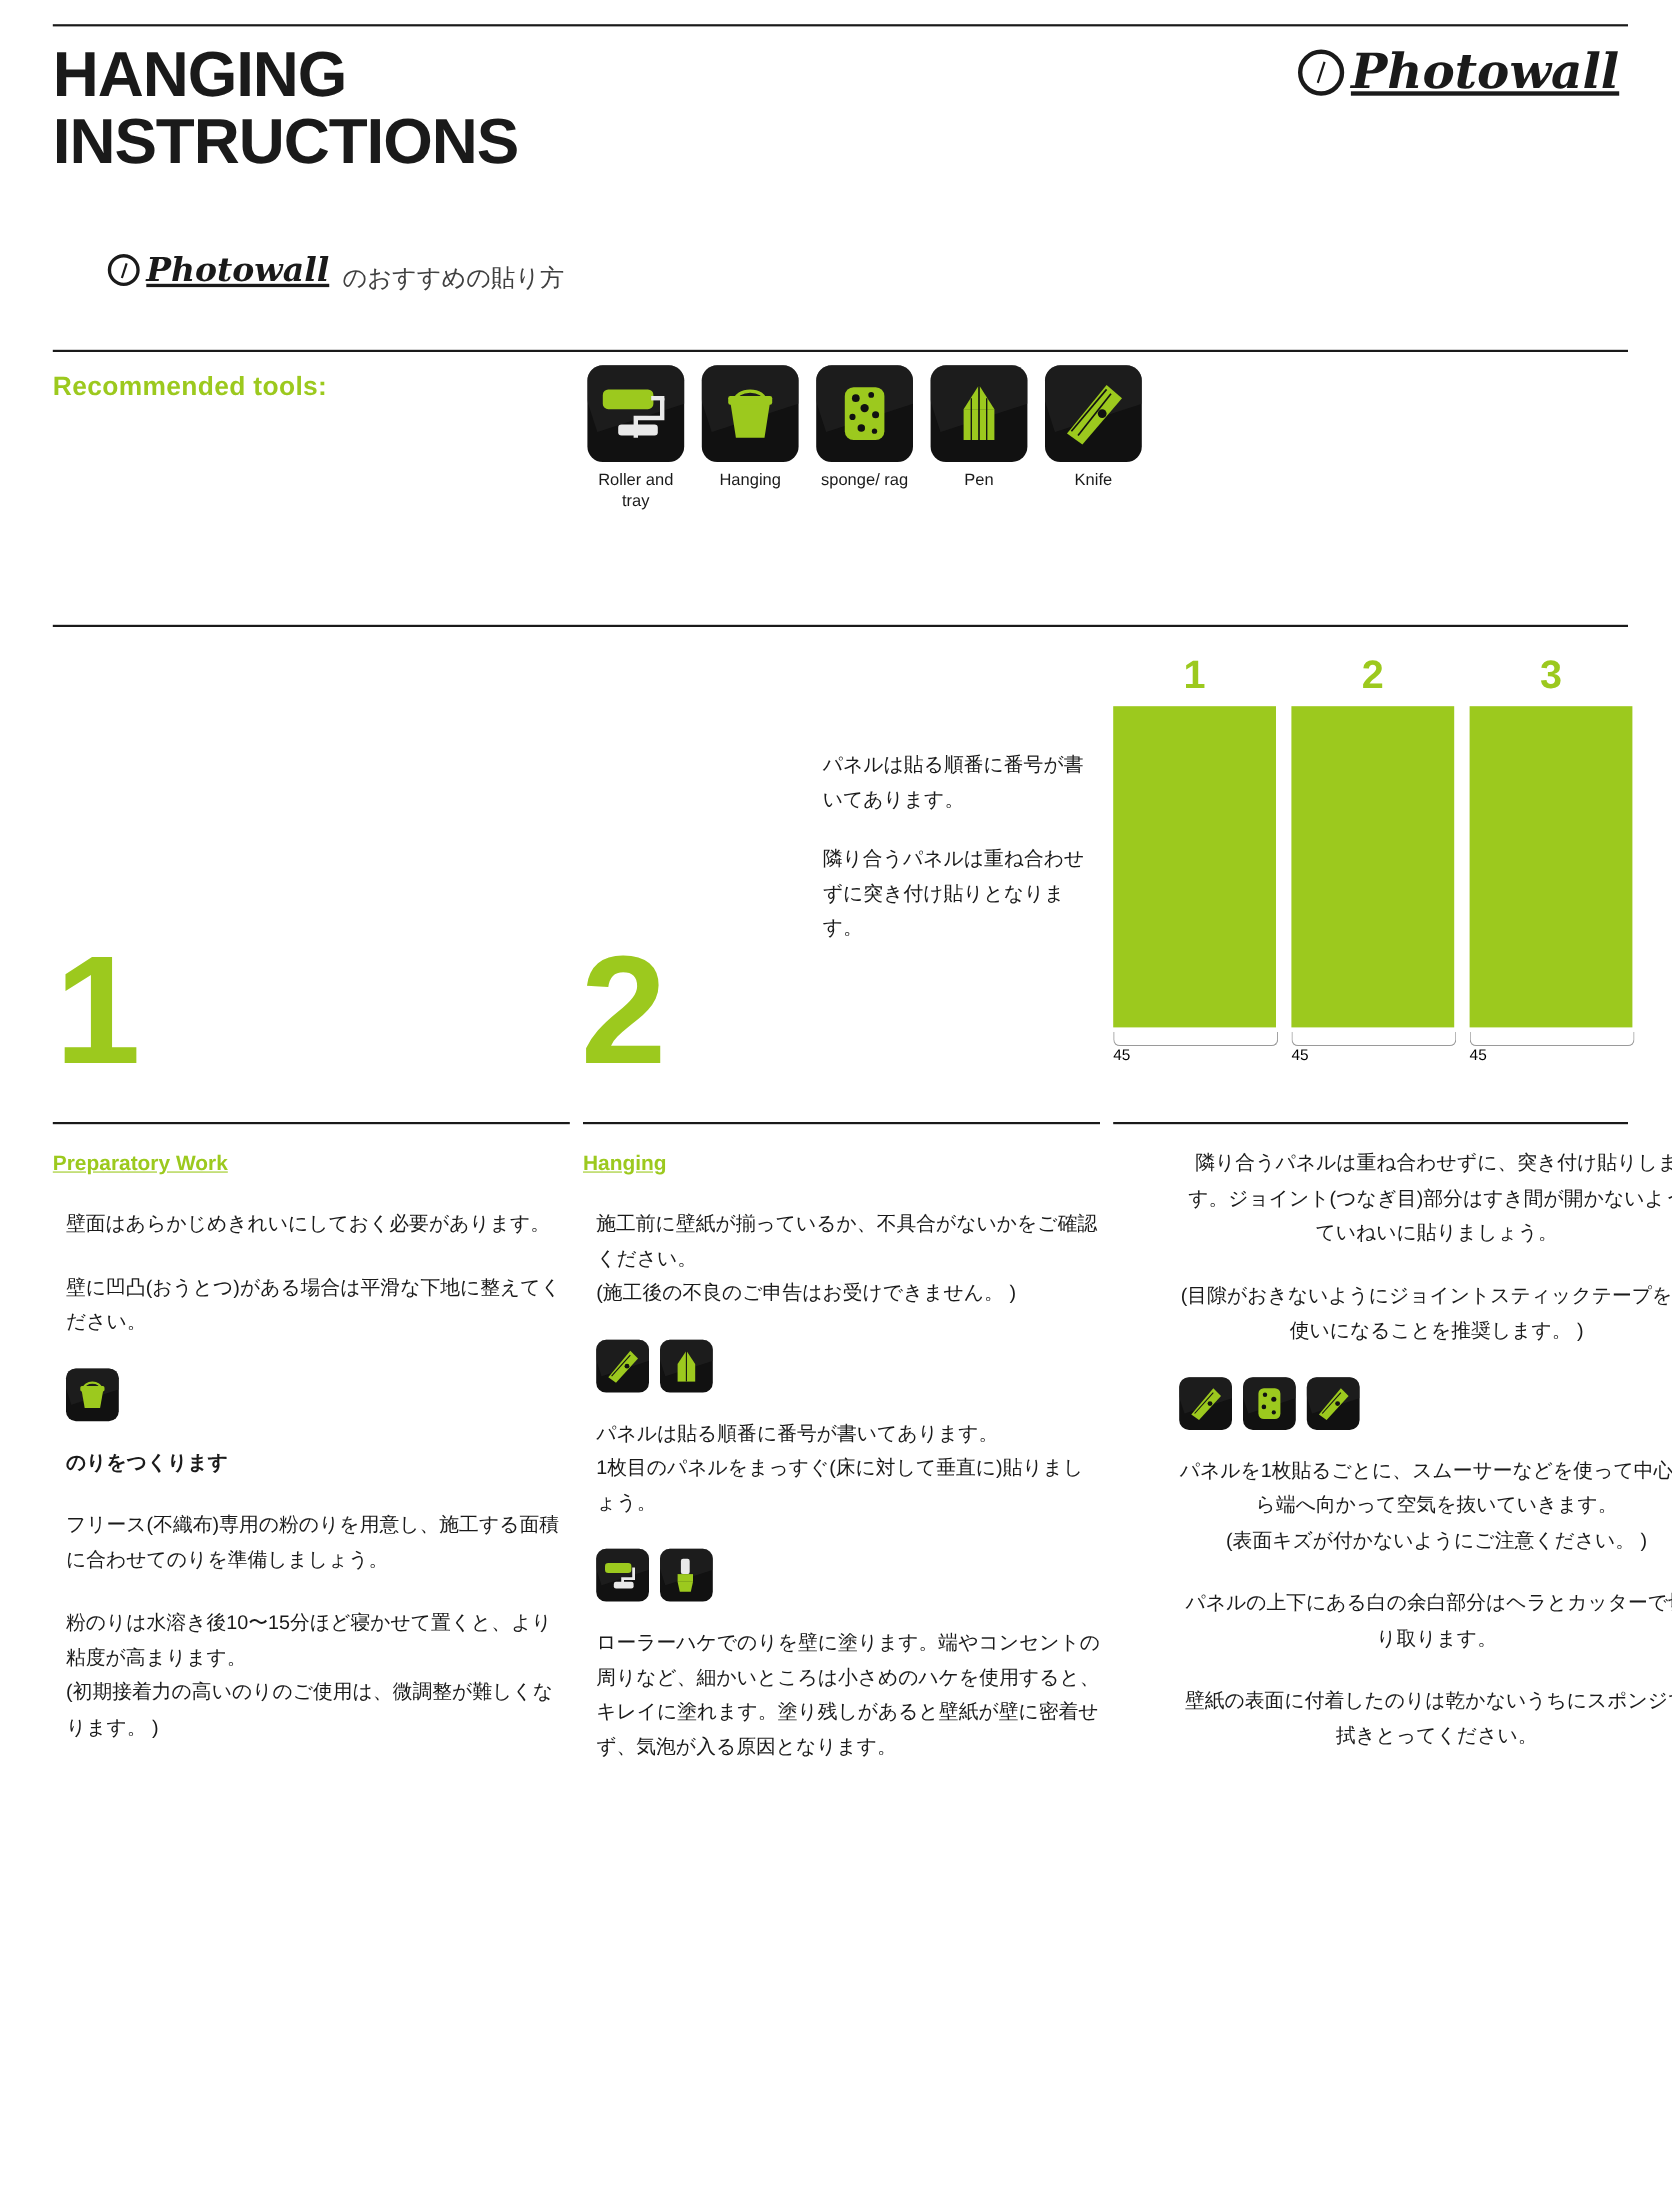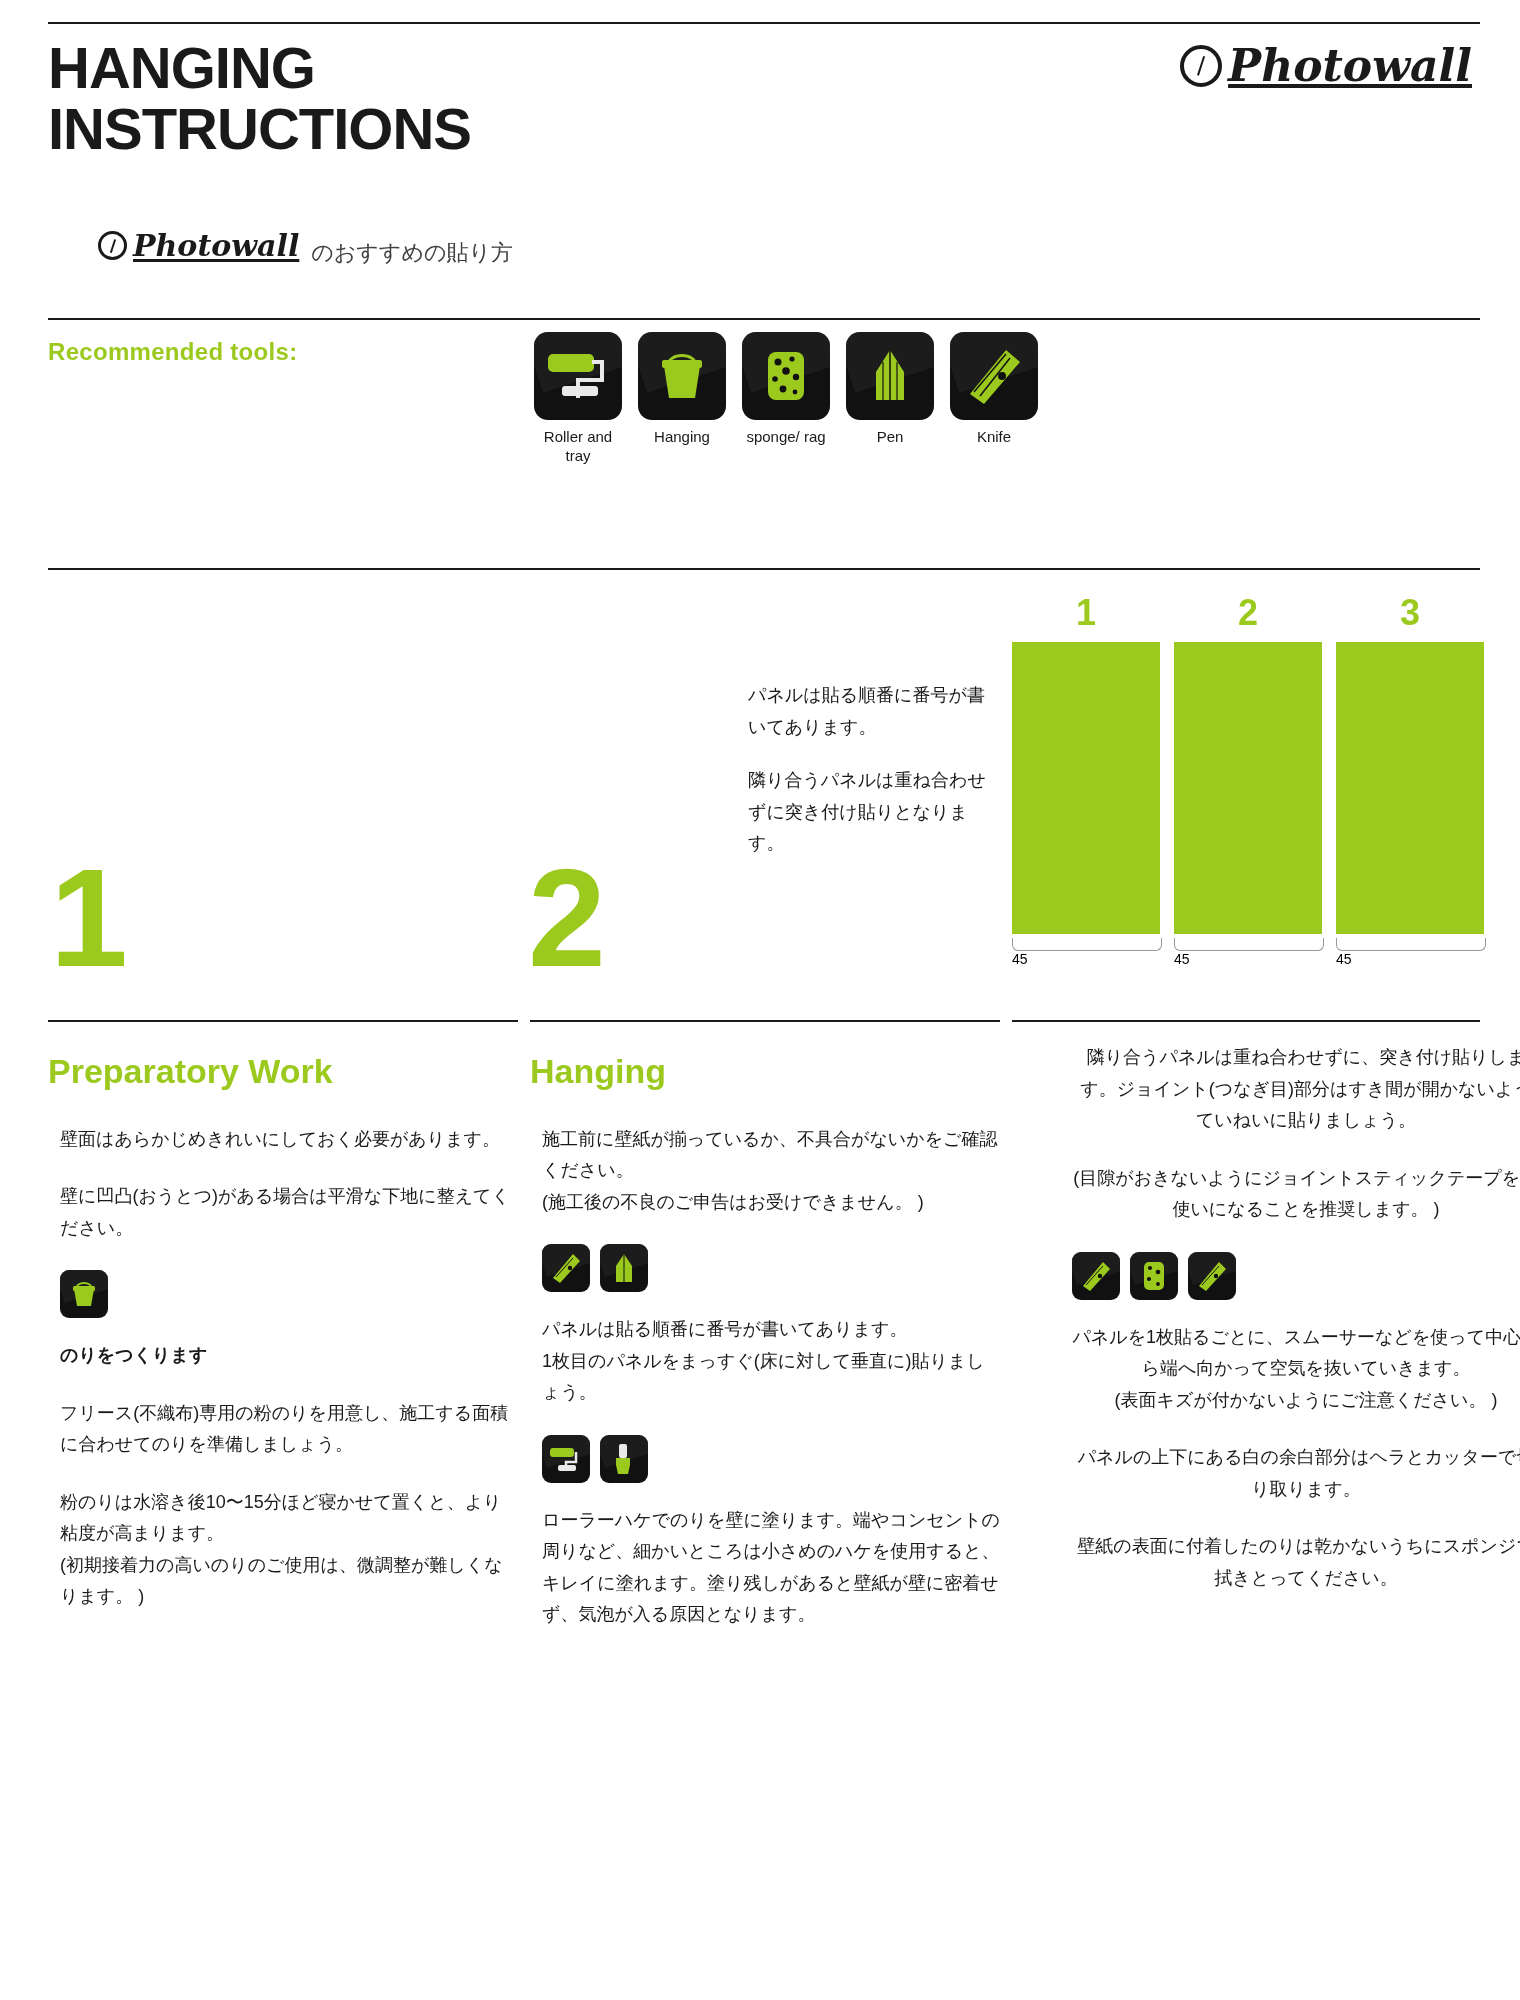--- a/index.html
+++ b/index.html
@@ -268,24 +268,25 @@
     top: 1042px;
     width: 470px;
     font-size: 18px;
     line-height: 1.75;
   }
   .col-1 { left: 48px; }
   .col-2 { left: 530px; }
   .col-3 { left: 1072px; width: 468px; text-align: center; }
 
   .col-head {
-    font-size: 34px;
+    font-size: 19px;
     font-weight: bold;
     color: #9cc91e;
     margin: 0 0 22px 0;
+    text-decoration: underline;
   }
   .col p {
     margin: 0 0 26px 0;
   }
   .col p.tight {
     margin-bottom: 0;
   }
   .col .indent {
     padding-left: 12px;
   }

